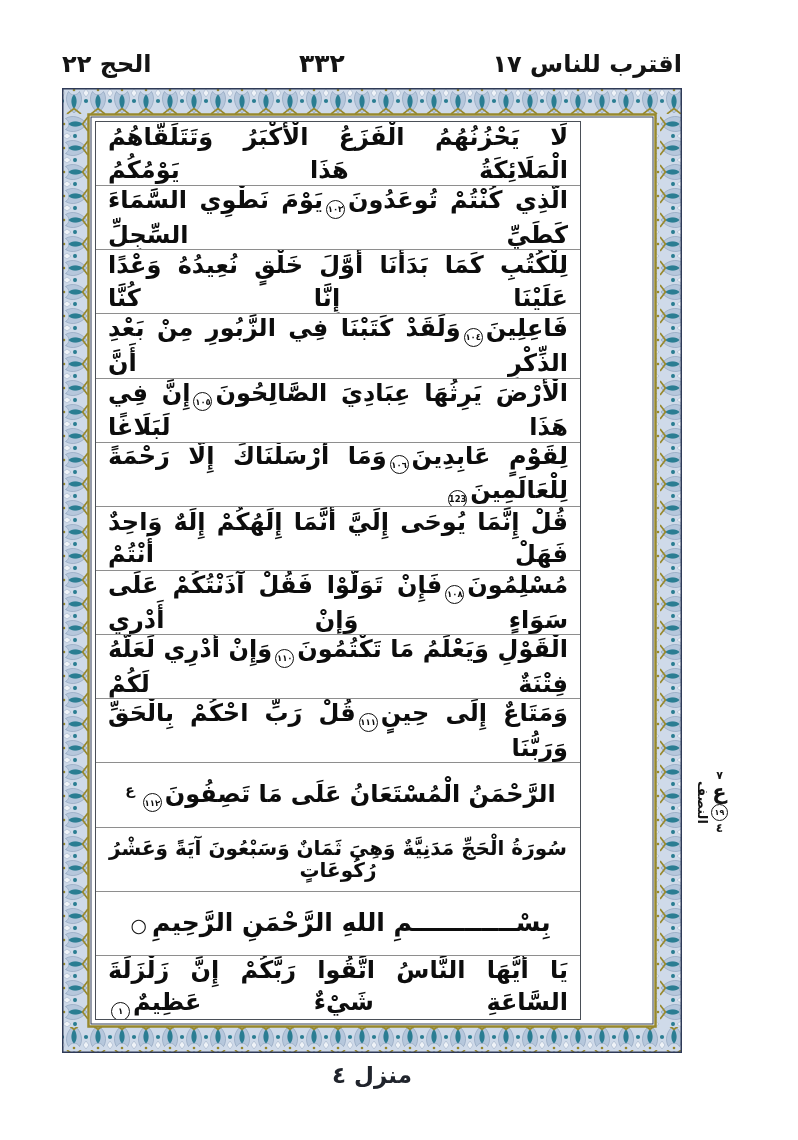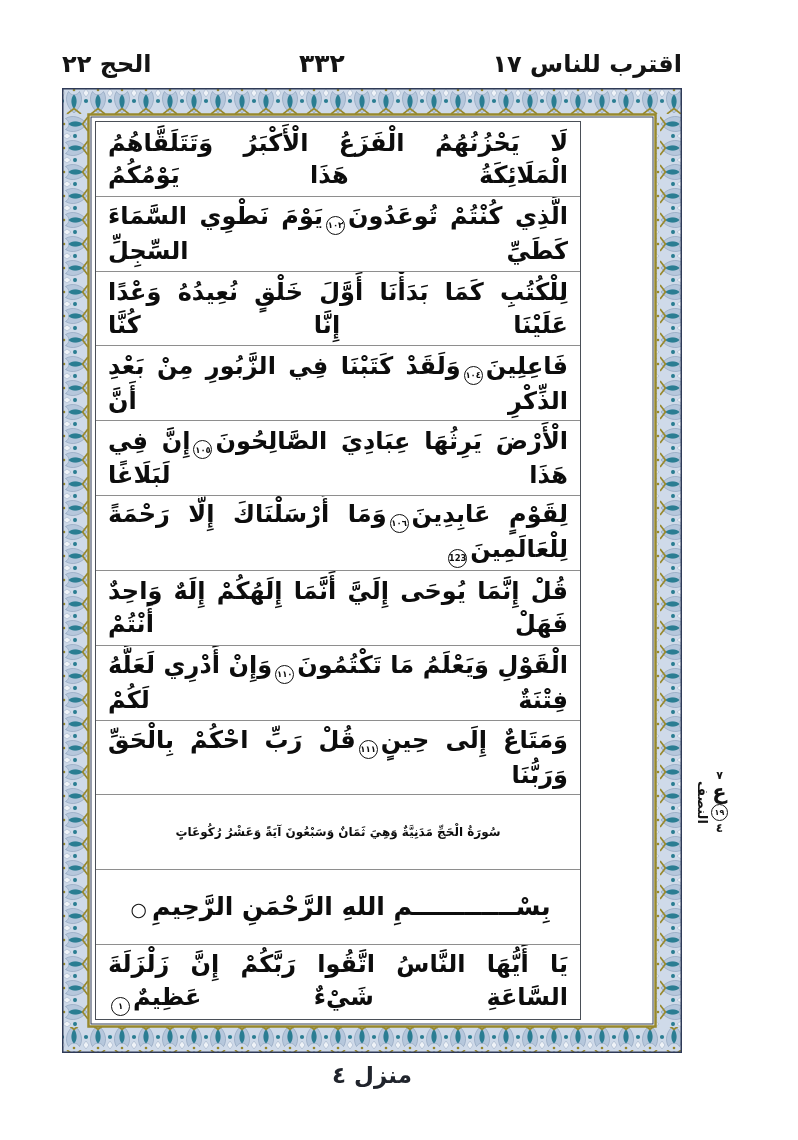--- a/index.html
+++ b/index.html
@@ -35,21 +35,21 @@
     padding:0 12px;border-bottom:1px solid #8e8e8e;
     overflow:hidden;
   }
   .row:last-child{border-bottom:none;}
   .row-inner{
     width:100%;direction:rtl;unicode-bidi:embed;
     font-weight:700;color:#0d0d0d;font-size:24px;line-height:1.35;
   }
   .row.justify .row-inner{text-align:justify;text-align-last:justify;}
   .row.center .row-inner{text-align:center;}
-  .row.surah-head .row-inner{font-size:12px;line-height:1.1;}
+  .row.surah-head .row-inner{font-size:20px;line-height:1.1;}
   .row.bismillah .row-inner{font-size:25px;}
 
   .ayah{
     display:inline-flex;align-items:center;justify-content:center;
     width:19px;height:19px;border:1.5px solid #101010;border-radius:50%;
     font-size:8.5px;line-height:1;vertical-align:-4px;margin:0 3px;
     font-weight:700;box-sizing:border-box;
   }
   .ruku-ain{font-size:14px;vertical-align:7px;margin:0 5px;}
   .bism-circle{font-size:19px;vertical-align:-1px;margin:0 5px;}
@@ -165,24 +165,30 @@
         <div class="row justify">
           <div class="row-inner">الْأَرْضَ يَرِثُهَا عِبَادِيَ الصَّالِحُونَ<span class="ayah">١٠٥</span>إِنَّ فِي هَذَا لَبَلَاغًا</div>
         </div>
         <div class="row justify">
           <div class="row-inner">لِقَوْمٍ عَابِدِينَ<span class="ayah">١٠٦</span>وَمَا أَرْسَلْنَاكَ إِلَّا رَحْمَةً لِلْعَالَمِينَ<span class="ayah">123</span></div>
         </div>
         <div class="row justify">
           <div class="row-inner">قُلْ إِنَّمَا يُوحَى إِلَيَّ أَنَّمَا إِلَهُكُمْ إِلَهٌ وَاحِدٌ فَهَلْ أَنْتُمْ</div>
         </div>
         <div class="row justify">
+          <div class="row-inner">مُسْلِمُونَ<span class="ayah">١٠٨</span>فَإِنْ تَوَلَّوْا فَقُلْ آذَنْتُكُمْ عَلَى سَوَاءٍ وَإِنْ أَدْرِي</div>
+        </div>
+        <div class="row justify">
           <div class="row-inner">الْقَوْلِ وَيَعْلَمُ مَا تَكْتُمُونَ<span class="ayah">١١٠</span>وَإِنْ أَدْرِي لَعَلَّهُ فِتْنَةٌ لَكُمْ</div>
         </div>
         <div class="row justify">
           <div class="row-inner">وَمَتَاعٌ إِلَى حِينٍ<span class="ayah">١١١</span>قُلْ رَبِّ احْكُمْ بِالْحَقِّ وَرَبُّنَا</div>
+        </div>
+        <div class="row center">
+          <div class="row-inner">الرَّحْمَنُ الْمُسْتَعَانُ عَلَى مَا تَصِفُونَ<span class="ayah">١١٢</span><span class="ruku-ain">ع</span></div>
         </div>
         <div class="row center surah-head">
           <div class="row-inner">سُورَةُ الْحَجِّ مَدَنِيَّةٌ وَهِيَ ثَمَانٌ وَسَبْعُونَ آيَةً وَعَشْرُ رُكُوعَاتٍ</div>
         </div>
         <div class="row center bismillah">
           <div class="row-inner">بِسْــــــــــــمِ اللهِ الرَّحْمَنِ الرَّحِيمِ<span class="bism-circle">○</span></div>
         </div>
         <div class="row justify">
           <div class="row-inner">يَا أَيُّهَا النَّاسُ اتَّقُوا رَبَّكُمْ إِنَّ زَلْزَلَةَ السَّاعَةِ شَيْءٌ عَظِيمٌ<span class="ayah">١</span></div>
         </div>

